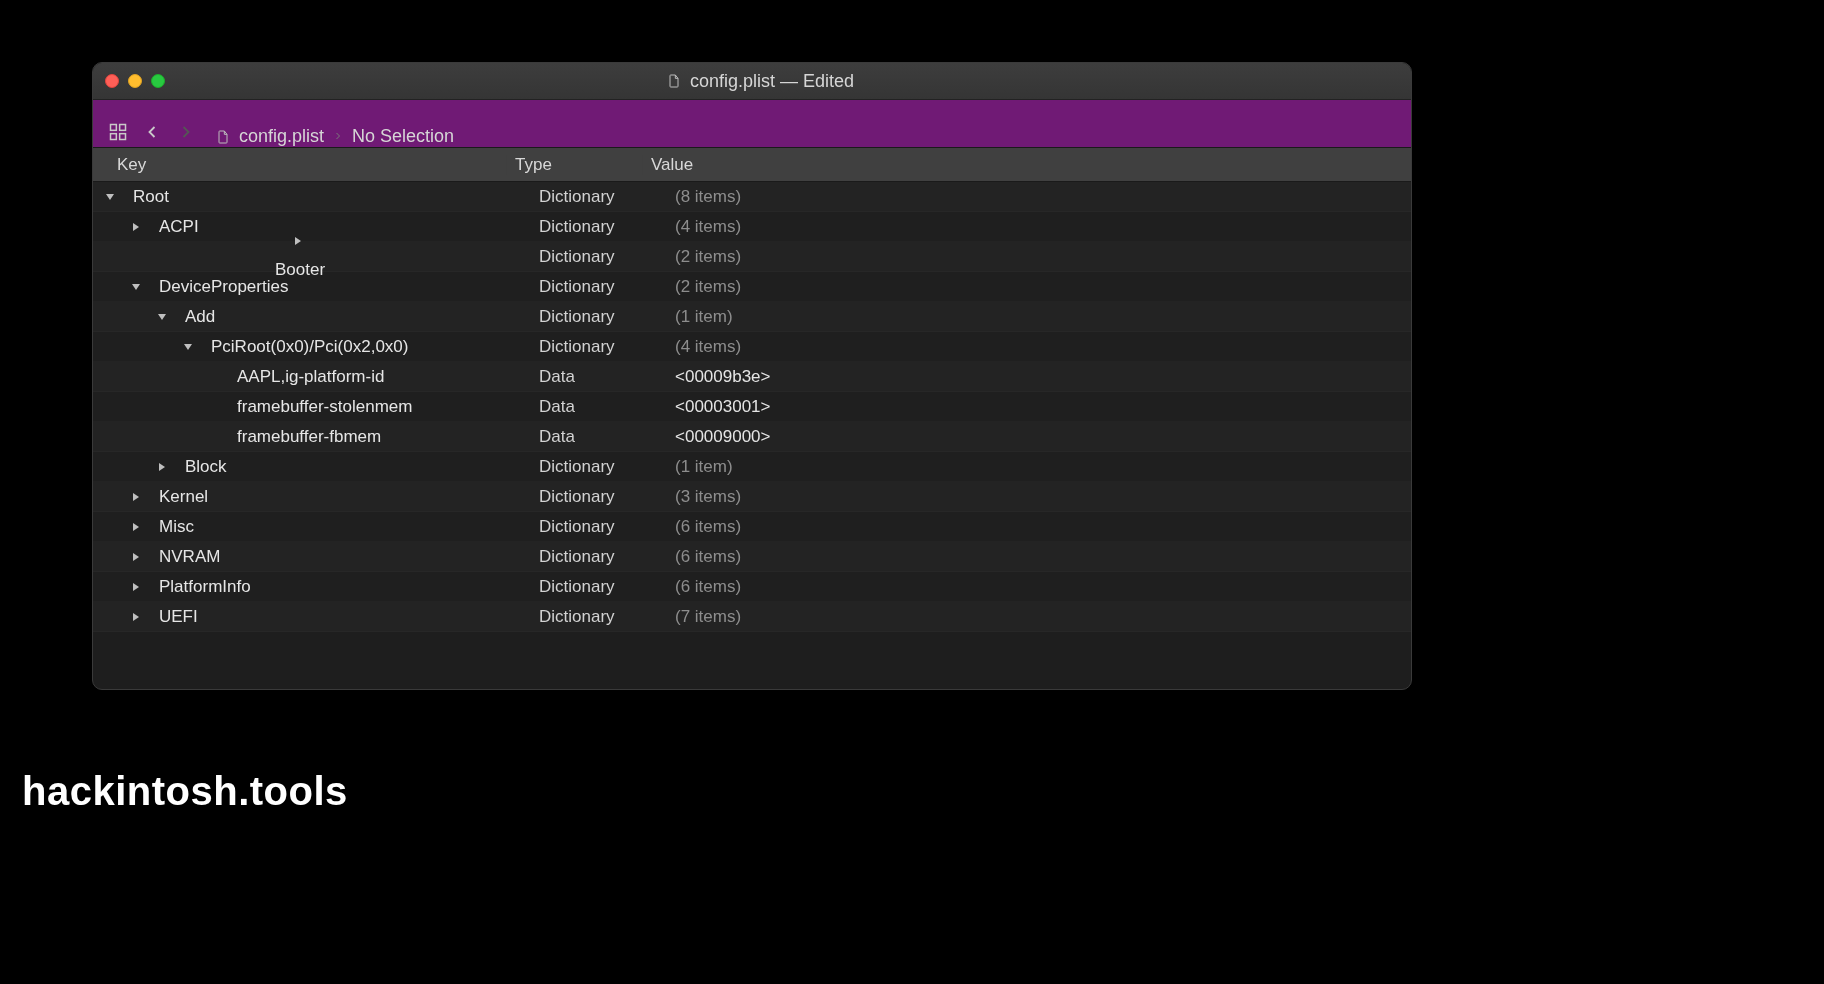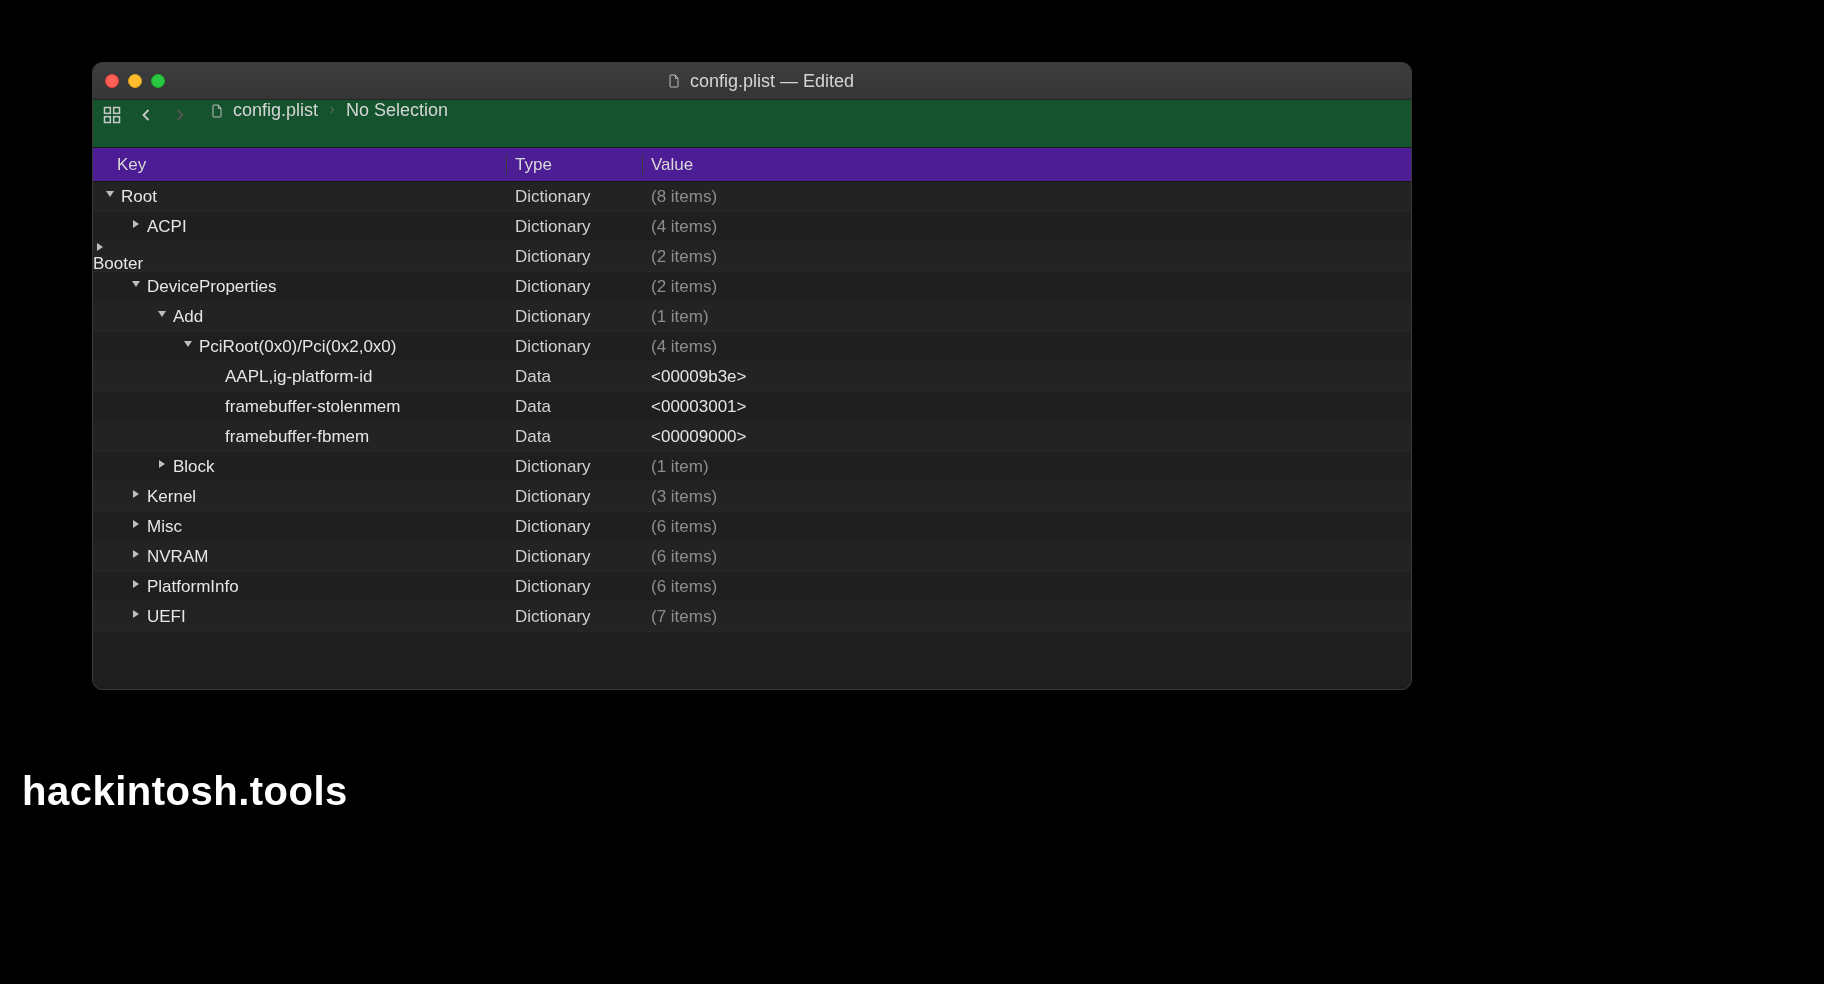--- a/index.html
+++ b/index.html
@@ -43,57 +43,57 @@
   .title-wrap {
     position: absolute; left: 0; right: 0;
     display: flex; align-items: center; justify-content: center; gap: 8px;
     pointer-events: none;
     padding-left: 16px;
   }
   .title-icon { color:#bdbdbd; display:inline-flex; }
   .title-text { font-size: 18px; color: #d6d6d6; font-weight: 400; }
   .toolbar {
     height: 48px;
-    background: #14532d;
+    background: #701a75;
     border-bottom: 1px solid #1a1a1a;
     display: flex;
-    align-items: flex-start;
-    padding: 0 4px;
+    align-items: flex-end;
+    padding: 0 10px;
     gap: 4px;
   }
   .tb-btn { width: 30px; height: 30px; display: flex; align-items: center; justify-content: center; color: #c9c9c9; border-radius: 5px; }
   .tb-btn.disabled { color: #555; }
   .tb-btn svg { width: 20px; height: 20px; }
   .breadcrumb { display: flex; align-items: center; gap: 8px; margin-left: 10px; font-size: 18px; color: #d6d6d6; }
   .breadcrumb .sep { color: #7a7a7a; }
   .bc-icon { color:#bdbdbd; display:inline-flex; }
   .header-row {
     height: 34px;
-    background: #4c1d95;
+    background: #404040;
     display: flex;
     align-items: center;
     border-bottom: 1px solid #1a1a1a;
     font-size: 17px;
     color: #d8d8d8;
   }
   .col-key   { width: 414px; padding-left: 24px; border-right: 1px solid #3f3f3f; }
   .col-type  { width: 136px; padding-left: 8px; border-right: 1px solid #3f3f3f; }
   .col-value { flex: 1; padding-left: 8px; }
   .rows { flex:1; overflow:auto; }
   .row {
     height: 30px;
     display: flex;
     align-items: center;
     font-size: 17px;
     border-bottom: 1px solid rgba(255,255,255,0.02);
   }
   .row:nth-child(odd)  { background: #232323; }
   .row:nth-child(even) { background: #1f1f1f; }
-  .row .key-cell   { width: 414px; display: flex; align-items: flex-start; }
-  .row .type-cell  { width: 136px; padding-left: 8px; color: #d2d2d2; }
+  .row .key-cell   { width: 414px; display: flex; align-items: center; gap: 12px; }
+  .row .type-cell  { width: 136px; padding-left: 8px; color: #d2d2d2; margin-left: 24px; }
   .row .value-cell { flex: 1; padding-left: 8px; }
   .row .value-cell.muted { color: #8d8d8d; }
   .row .value-cell.bright { color: #e5e5e5; }
   .disclosure {
     display: inline-flex; align-items: center; justify-content: center;
     width: 14px; height: 14px; margin-right: 4px; color: #bfbfbf;
   }
   .disclosure svg { width: 10px; height: 10px; }
   .key-text { color: #e6e6e6; }
   .watermark {

